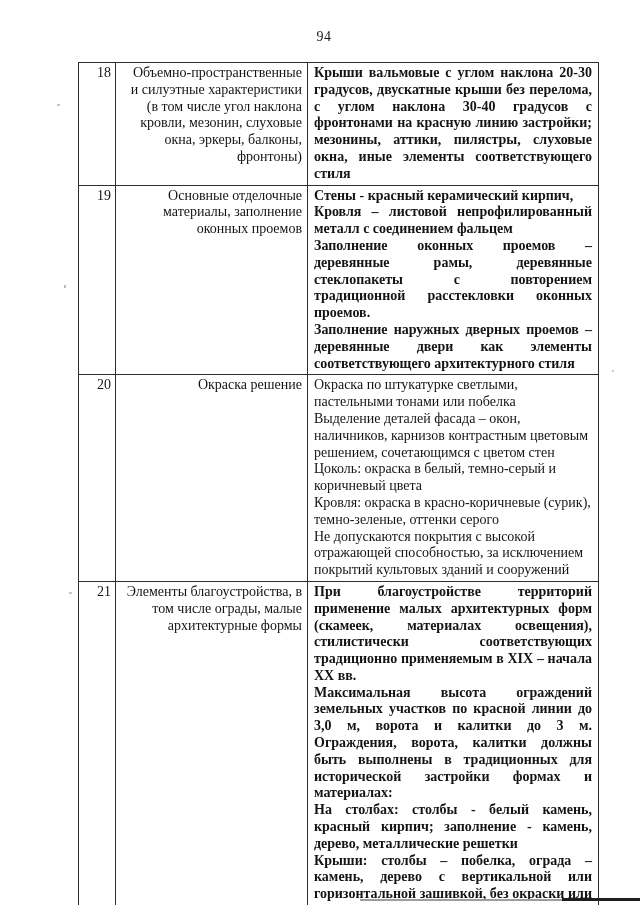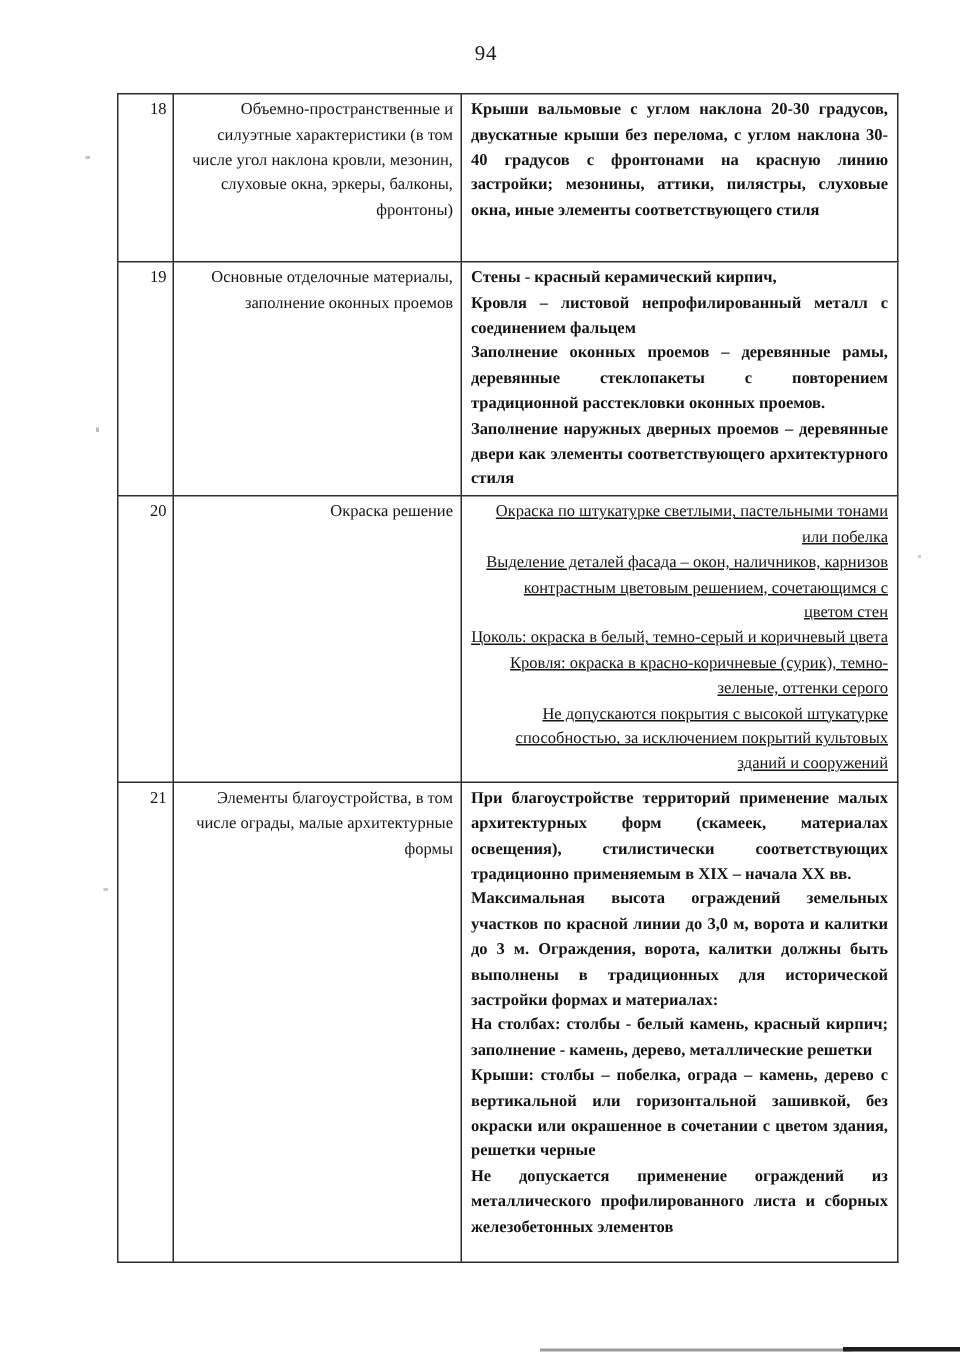--- a/index.html
+++ b/index.html
@@ -29,42 +29,42 @@
     position: absolute;
     left: 78px;
     top: 62px;
     width: 490px;
     border-collapse: collapse;
     table-layout: fixed;
   }
   table.spec-table td {
     border: 1.5px solid #2e2e2e;
     vertical-align: top;
-    font-size: 11px;
+    font-size: 14px;
     line-height: 16.8px;
   }
   td.cell-num {
     width: 32px;
     text-align: right;
     padding: 2px 4px 2px 0;
   }
   td.cell-char {
     width: 180px;
     padding: 2px 5px 2px 6px;
     text-align: right;
   }
   td.cell-desc {
     width: 278px;
     padding: 2px 6px 2px 6px;
   }
   td.cell-desc p {
     margin: 0;
   }
   tr.justify td.cell-desc p { text-align: justify; font-weight: bold; }
-  tr.ragged  td.cell-desc p { text-align: right; text-decoration: underline; }
+  tr.ragged  td.cell-desc p { text-align: left; }
   tr.row-18 td { height: 107px; }
   tr.row-19 td { height: 143px; }
   tr.row-20 td { height: 186px; }
   tr.row-21 td { height: 315px; }
   .artifact {
     position: absolute;
   }
   .scan-line-light {
     left: 360px; top: 899px; width: 208px; height: 2px;
     background: #9d9d9d;
@@ -103,21 +103,21 @@
         </td>
   </tr>
       <tr class="row-20 ragged">
     <td class="cell-num">20</td>
     <td class="cell-char">Окраска решение</td>
     <td class="cell-desc">
           <p>Окраска по штукатурке светлыми, пастельными тонами или побелка</p>
           <p>Выделение деталей фасада – окон, наличников, карнизов контрастным цветовым решением, сочетающимся с цветом стен</p>
           <p>Цоколь: окраска в белый, темно-серый и коричневый цвета</p>
           <p>Кровля: окраска в красно-коричневые (сурик), темно-зеленые, оттенки серого</p>
-          <p>Не допускаются покрытия с высокой штукатурке способностью, за исключением покрытий культовых зданий и сооружений</p>
+          <p>Не допускаются покрытия с высокой отражающей способностью, за исключением покрытий культовых зданий и сооружений</p>
         </td>
   </tr>
       <tr class="row-21 justify">
     <td class="cell-num">21</td>
     <td class="cell-char">Элементы благоустройства, в том числе ограды, малые архитектурные формы</td>
     <td class="cell-desc">
           <p>При благоустройстве территорий применение малых архитектурных форм (скамеек, материалах освещения), стилистически соответствующих традиционно применяемым в XIX – начала XX вв.</p>
           <p>Максимальная высота ограждений земельных участков по красной линии до 3,0 м, ворота и калитки до 3 м. Ограждения, ворота, калитки должны быть выполнены в традиционных для исторической застройки формах и материалах:</p>
           <p>На столбах: столбы - белый камень, красный кирпич; заполнение - камень, дерево, металлические решетки</p>
           <p>Крыши: столбы – побелка, ограда – камень, дерево с вертикальной или горизонтальной зашивкой, без окраски или окрашенное в сочетании с цветом здания, решетки черные</p>

